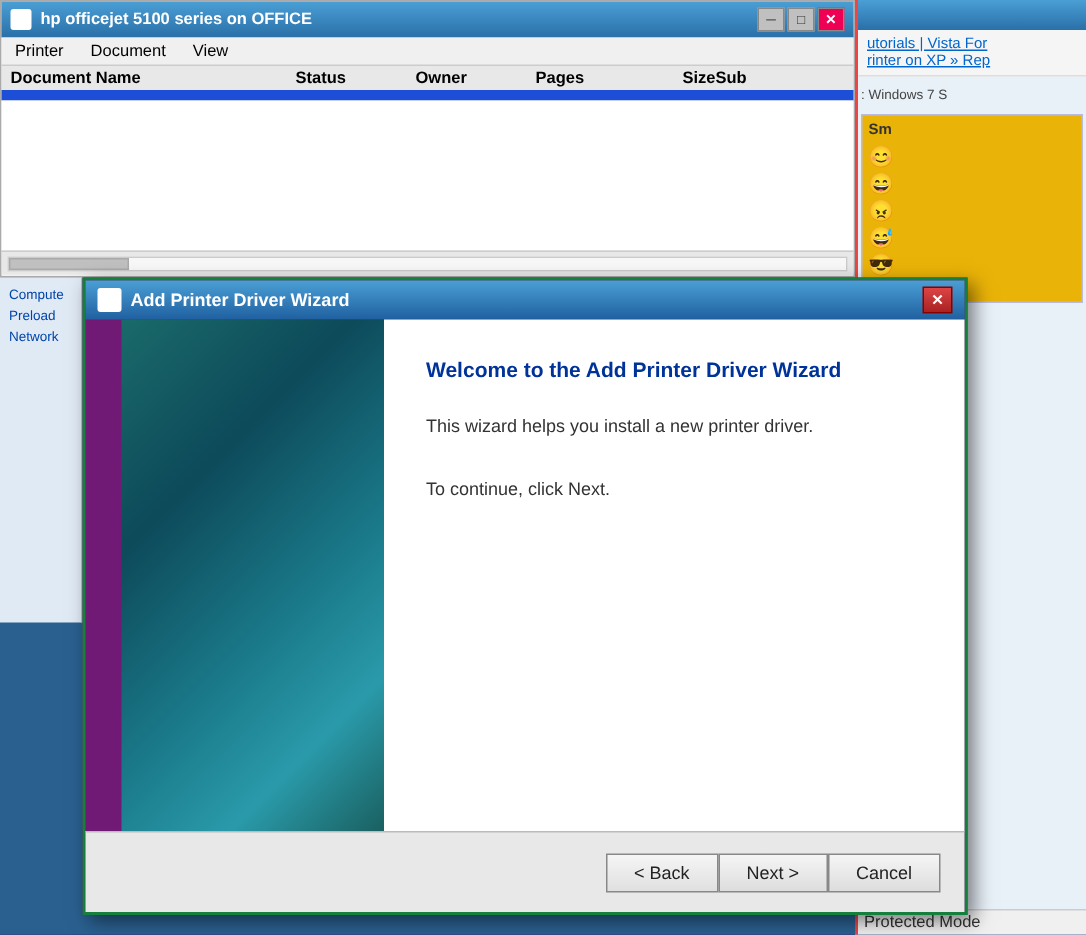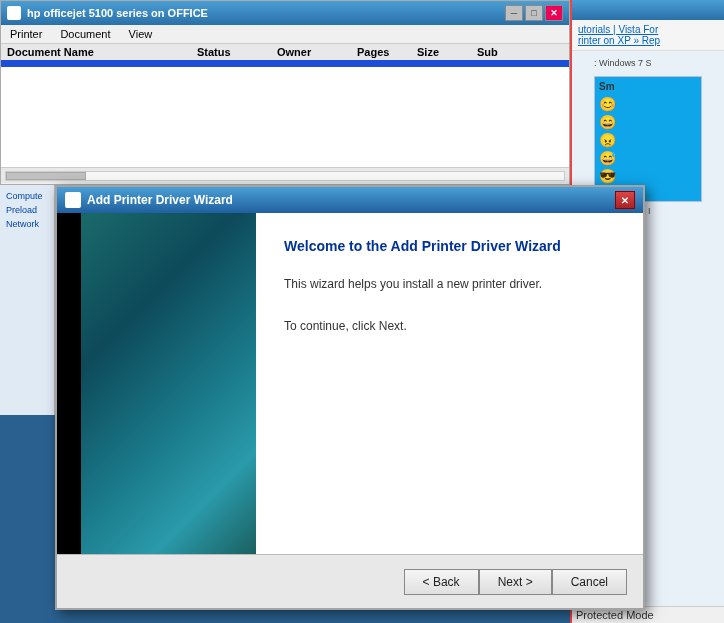--- a/index.html
+++ b/index.html
@@ -89,21 +89,21 @@
       background: #e8e8e8;
       border-bottom: 7px solid #1d4ed8;
       padding: 2px 6px;
       font-size: 11px;
       font-weight: bold;
     }
     .printer-table-header span:nth-child(1) { flex: 0 0 190px; }
     .printer-table-header span:nth-child(2) { flex: 0 0 80px; }
     .printer-table-header span:nth-child(3) { flex: 0 0 80px; }
     .printer-table-header span:nth-child(4) { flex: 0 0 60px; }
-    .printer-table-header span:nth-child(5) { flex: 0 0 60px; }
+    .printer-table-header span:nth-child(5) { flex: 0 0 60px; text-align: right; }
     .printer-table-header span:nth-child(6) { flex: 1; }
     .printer-content-area {
       height: 100px;
       background: white;
       overflow: hidden;
     }
     .printer-scrollbar {
       height: 16px;
       background: #e8e8e8;
       border-top: 1px solid #ccc;
@@ -145,28 +145,28 @@
     }
     .right-nav {
       padding: 4px 6px;
       font-size: 10px;
       color: #0a5;
       background: #f5f5f5;
       border-bottom: 1px solid #ddd;
     }
     .right-nav a { color: #0066cc; text-decoration: underline; cursor: pointer; }
     .right-content {
-      padding: 4px 22px;
+      padding: 4px 2px;
       font-size: 10px;
       color: #333;
     }
     .right-sidebar-section {
       margin-top: 8px;
       padding: 4px;
-      background: #0ea5e9;
+      background: #eab308;
       border: 1px solid #bbd;
       font-size: 10px;
     }
     .right-sidebar-label {
       font-weight: bold;
       font-size: 10px;
       color: #333;
       margin-bottom: 4px;
     }
     .smiley-row {
@@ -219,22 +219,22 @@
       font-size: 9px;
     }
 
     
     .wizard-dialog {
       position: absolute;
       top: 185px;
       left: 55px;
       width: 590px;
       height: 425px;
-      background: #000000;
-      border: 2px solid #a3a3a3;
+      background: #701a75;
+      border: 2px solid #15803d;
       box-shadow: 4px 4px 12px rgba(0,0,0,0.5);
     }
     .wizard-titlebar {
       background: linear-gradient(to bottom, #4a9fd5 0%, #2060a0 100%);
       height: 26px;
       display: flex;
       align-items: center;
       padding: 0 8px;
       color: white;
       font-size: 12px;

